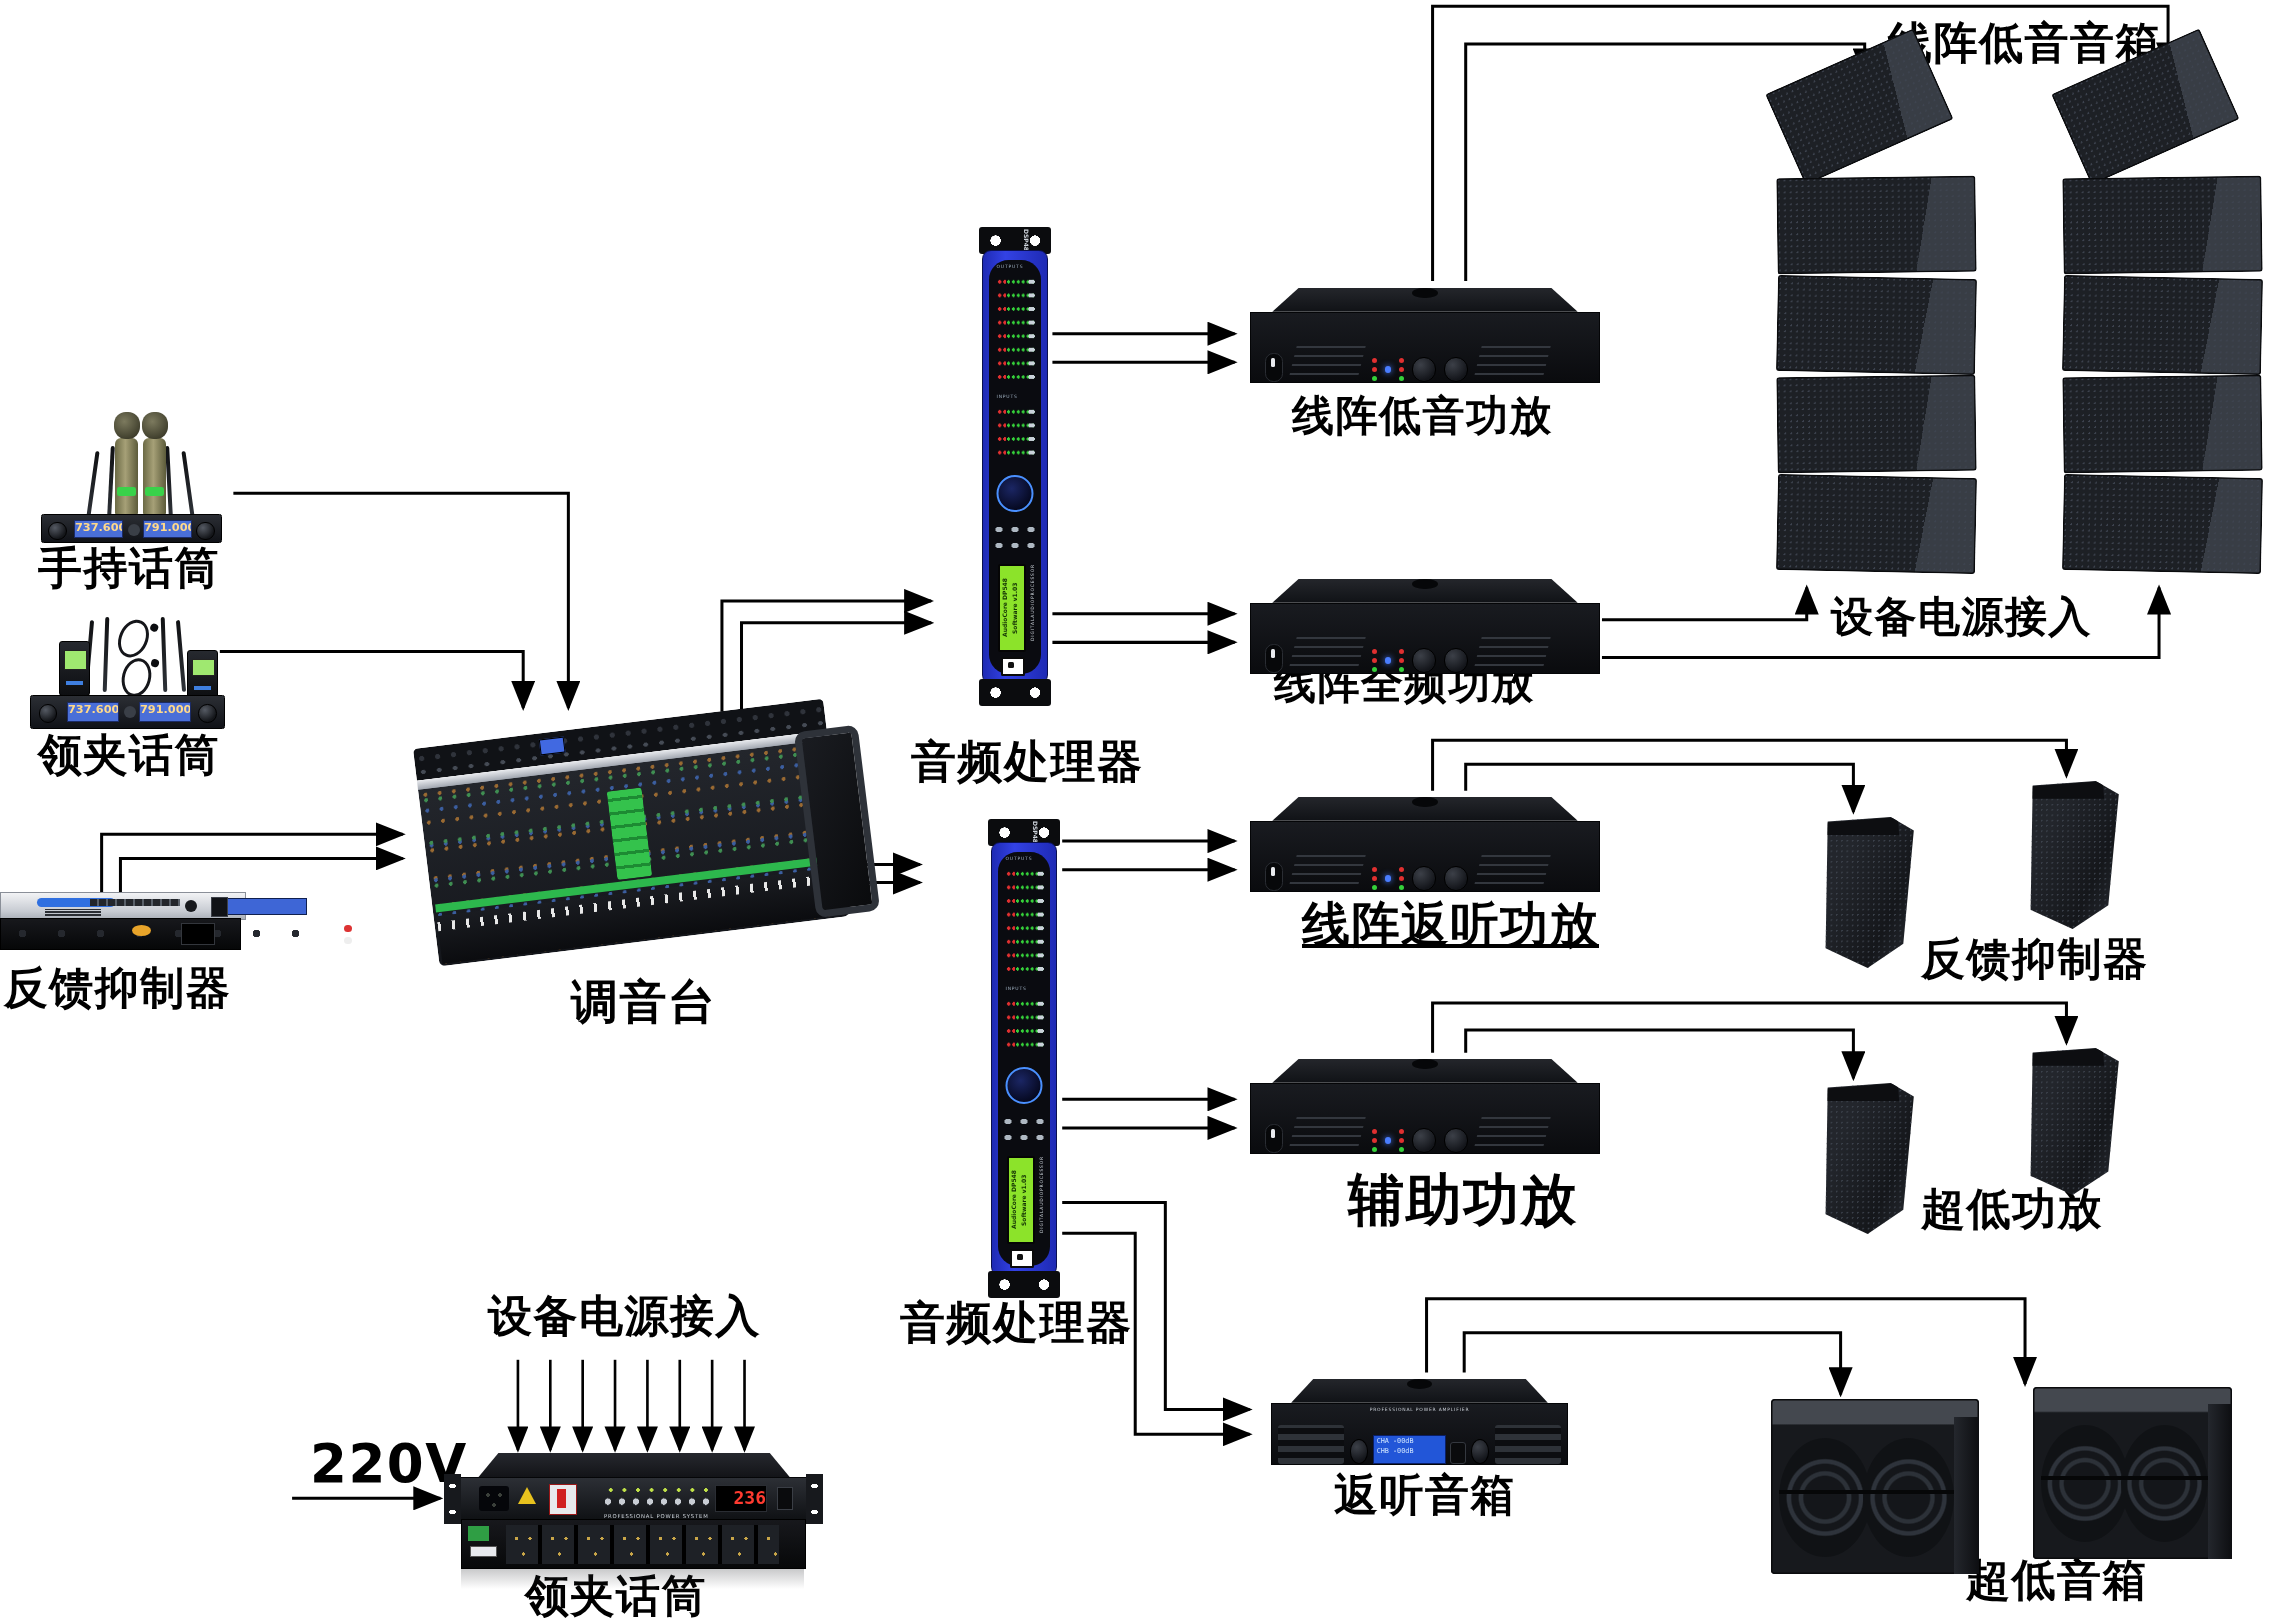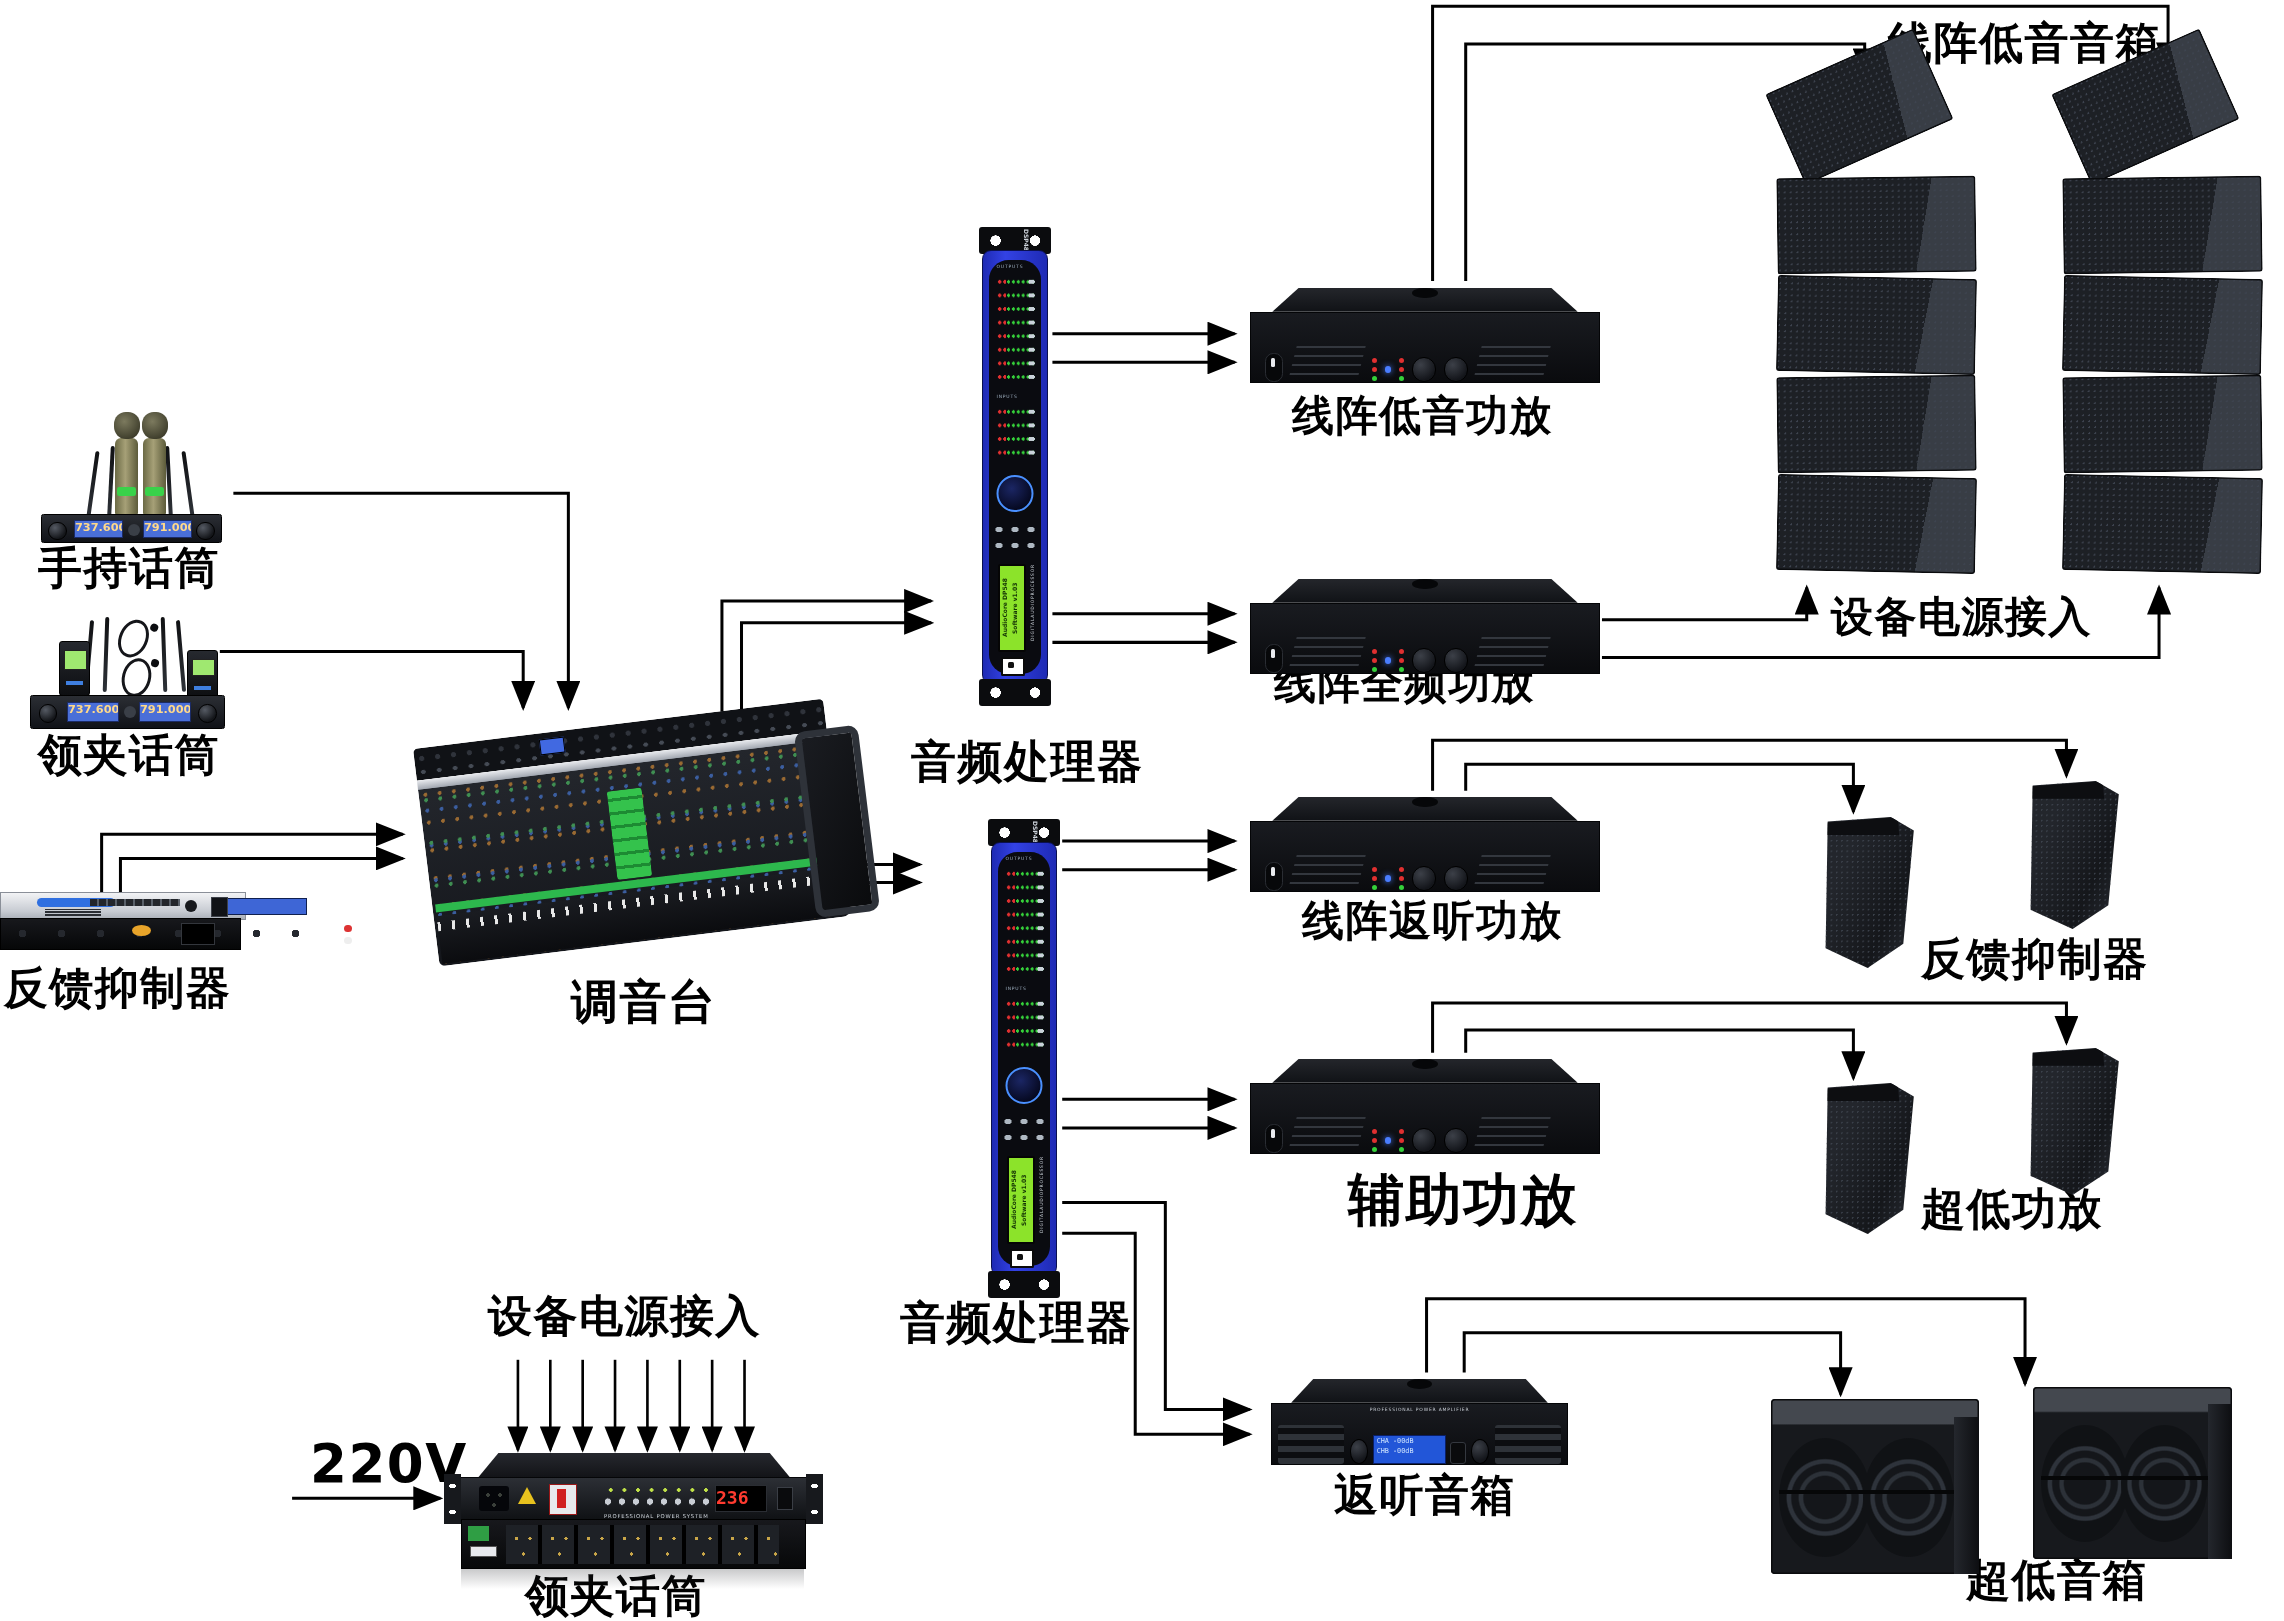--- a/index.html
+++ b/index.html
@@ -178,21 +178,21 @@
                border-right:9.8px solid transparent;border-bottom:17.3px solid #e8c21e;}
   .seq-a .brk{position:absolute;left:96px;top:6px;width:25.6px;height:29px;background:#e8e9ec;border:1.5px solid #991717;}
   .seq-a .brk:after{content:"";position:absolute;left:6.8px;top:3.8px;width:9px;height:19px;background:#d02020;}
   .seq-a .leds{position:absolute;left:151px;top:9px;width:122px;height:6px;
                background-image:radial-gradient(circle 2.3px at 6.8px 3px,#bfe048 85%,transparent 90%);background-size:13.6px 6px;}
   .seq-a .chs{position:absolute;left:148px;top:18px;width:128px;height:10.5px;
               background-image:radial-gradient(circle 3.8px at 6.8px 5.3px,#c8cdd4 80%,transparent 85%);background-size:14px 10.5px;}
   .seq-a .ft{position:absolute;left:151px;bottom:1.5px;color:#cdd3da;font-size:5.3px;letter-spacing:0.8px;white-space:nowrap;}
   .seq-a .disp{position:absolute;right:47px;top:6.8px;width:50px;height:25.6px;background:#000;border:1.5px solid #2a2d33;
                color:#ff3b30;font-family:"DejaVu Sans Mono",monospace;font-size:18px;font-weight:bold;
-               text-align:left;line-height:24px;}
+               text-align:right;line-height:24px;}
   .seq-a .pw{position:absolute;right:21px;top:9px;width:13.6px;height:21px;background:#0a0b0d;border:1.5px solid #3a3e45;}
   .seq-b{position:absolute;left:9px;top:66px;width:343px;height:48px;background:linear-gradient(#17181c,#070809);
          border:1.5px solid #000;}
   .seq-b .term{position:absolute;left:6px;top:6px;width:21px;height:15px;background:#2f9e44;}
   .seq-b .usb{position:absolute;left:7.5px;top:25.6px;width:25.6px;height:9px;background:#e8eaee;border:0.8px solid #555;}
   .seq-b .socks{position:absolute;left:44px;top:4.5px;right:25.6px;height:39px;
                 background:repeating-linear-gradient(90deg,#1e2126 0 32px,#000 32px 36px);
                 background-clip:padding-box;}
   .seq-b .socks:after{content:"";position:absolute;inset:0;
                 background-image:radial-gradient(circle 1.9px at 10.5px 13.6px,#c9a648 85%,transparent 90%),
@@ -473,21 +473,21 @@
             <i class="led r"></i>
             <i class="led r"></i>
             <i class="led g"></i>
           </span>
         <span class="knob"></span>
         <span class="knob"></span>
       </div>
       <span class="vent"></span>
     </div>
   </div>
-  <div class="lbl" style="left:1302px;top:899px;font-size:42px;">线阵返听功放</div>
+  <div class="lbl" style="left:1302px;top:899px;font-size:48px;text-decoration:underline;">线阵返听功放</div>
 
   <div class="dev amp" style="left:1250px;top:1052px;">
     <div class="top">
         <i></i>
       </div>
     <div class="ear" style="left:-3px;top:18px;"></div>
     <div class="ear" style="right:-3px;top:18px;"></div>
     <div class="face">
       <span class="pwsw"></span>
       <span class="vent"></span>

